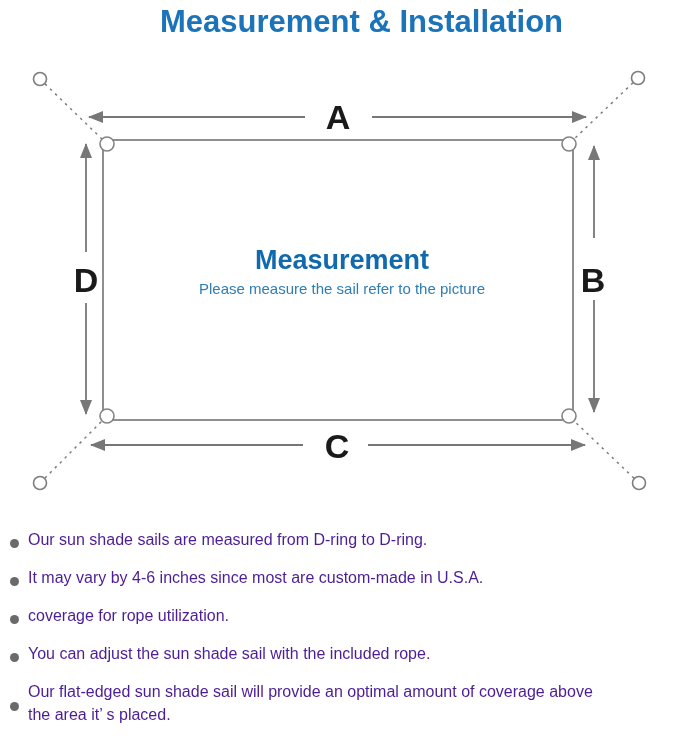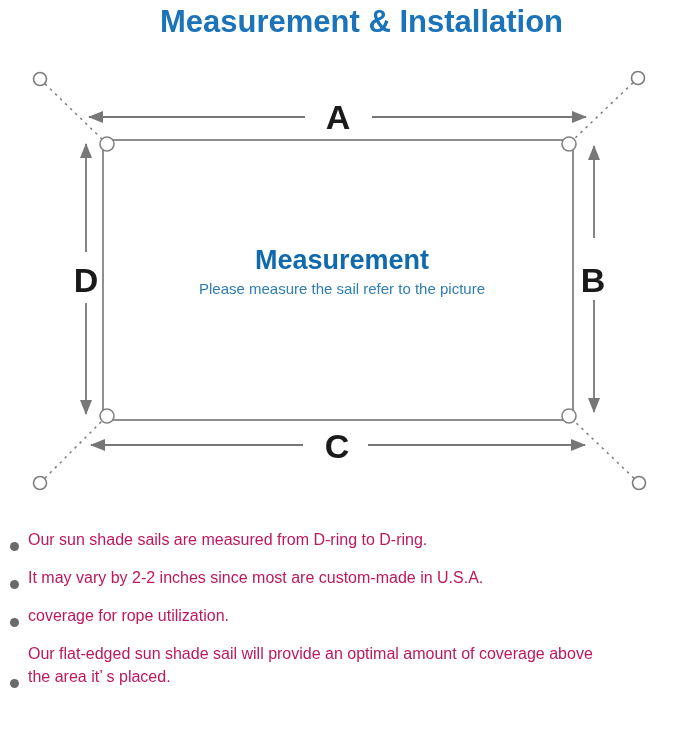--- a/index.html
+++ b/index.html
@@ -71,24 +71,24 @@
     stroke: #838383;
     stroke-width: 1.6;
   }
   ul.bullets {
     list-style: none;
     margin: 13px 0 0 0;
     padding: 0 0 0 10px;
   }
   ul.bullets li {
     display: flex;
-    align-items: flex-end;
+    align-items: center;
     gap: 9px;
     margin-bottom: 15px;
-    color: #be185d;
+    color: #4c1d95;
     font-size: 16px;
     line-height: 23px;
   }
   .bullet-dot {
     width: 9px;
     height: 9px;
     border-radius: 50%;
     background: #6a6a6a;
     flex-shrink: 0;
     margin-top: 7px;
@@ -153,27 +153,33 @@
   <ul class="bullets">
     <li>
       <span class="bullet-dot"></span>
       <span class="bullet-text">
         <span class="line">Our sun shade sails are measured from D-ring to D-ring.</span>
       </span>
     </li>
     <li>
       <span class="bullet-dot"></span>
       <span class="bullet-text">
-        <span class="line">It may vary by 2-2 inches since most are custom-made in U.S.A.</span>
+        <span class="line">It may vary by 4-6 inches since most are custom-made in U.S.A.</span>
       </span>
     </li>
     <li>
       <span class="bullet-dot"></span>
       <span class="bullet-text">
         <span class="line">coverage for rope utilization.</span>
+      </span>
+    </li>
+    <li>
+      <span class="bullet-dot"></span>
+      <span class="bullet-text">
+        <span class="line">You can adjust the sun shade sail with the included rope.</span>
       </span>
     </li>
     <li>
       <span class="bullet-dot"></span>
       <span class="bullet-text">
         <span class="line">Our flat-edged sun shade sail will provide an optimal amount of coverage above</span>
         <span class="line">the area it’ s placed.</span>
       </span>
     </li>
   </ul>

